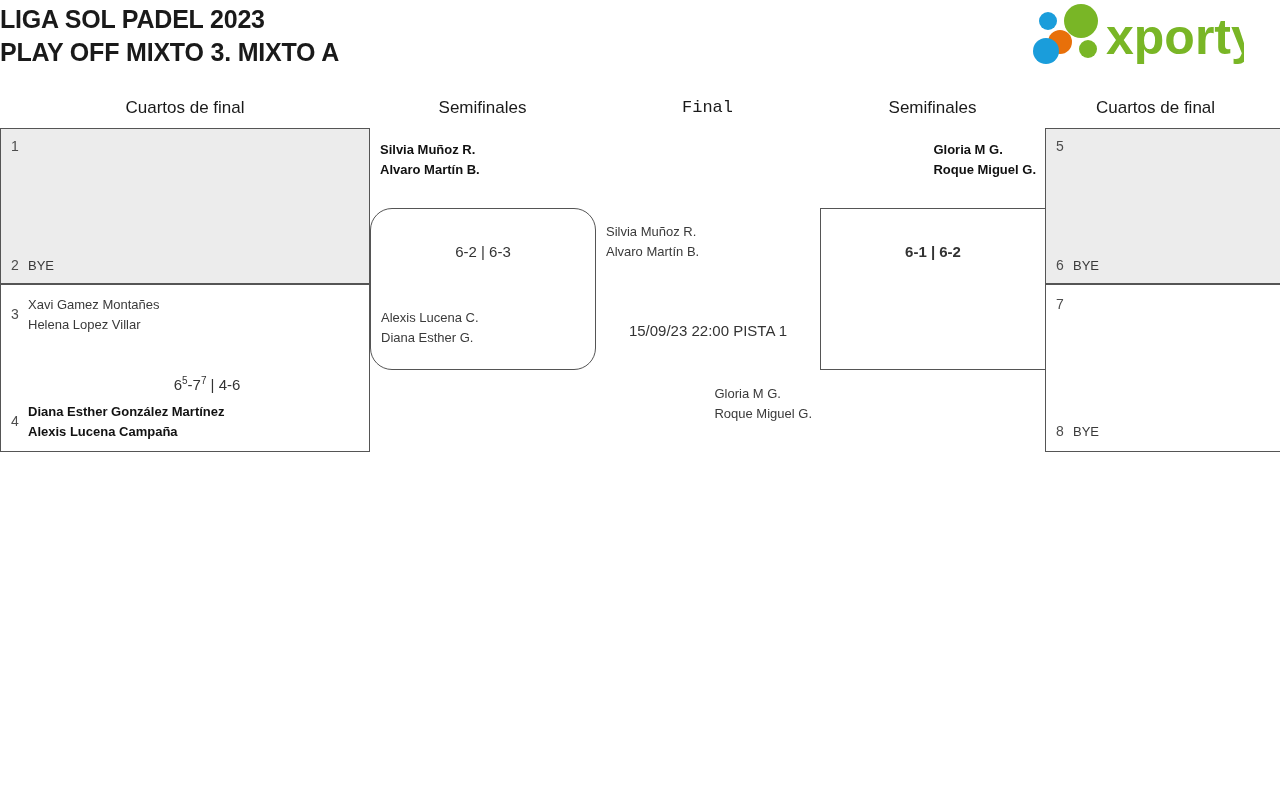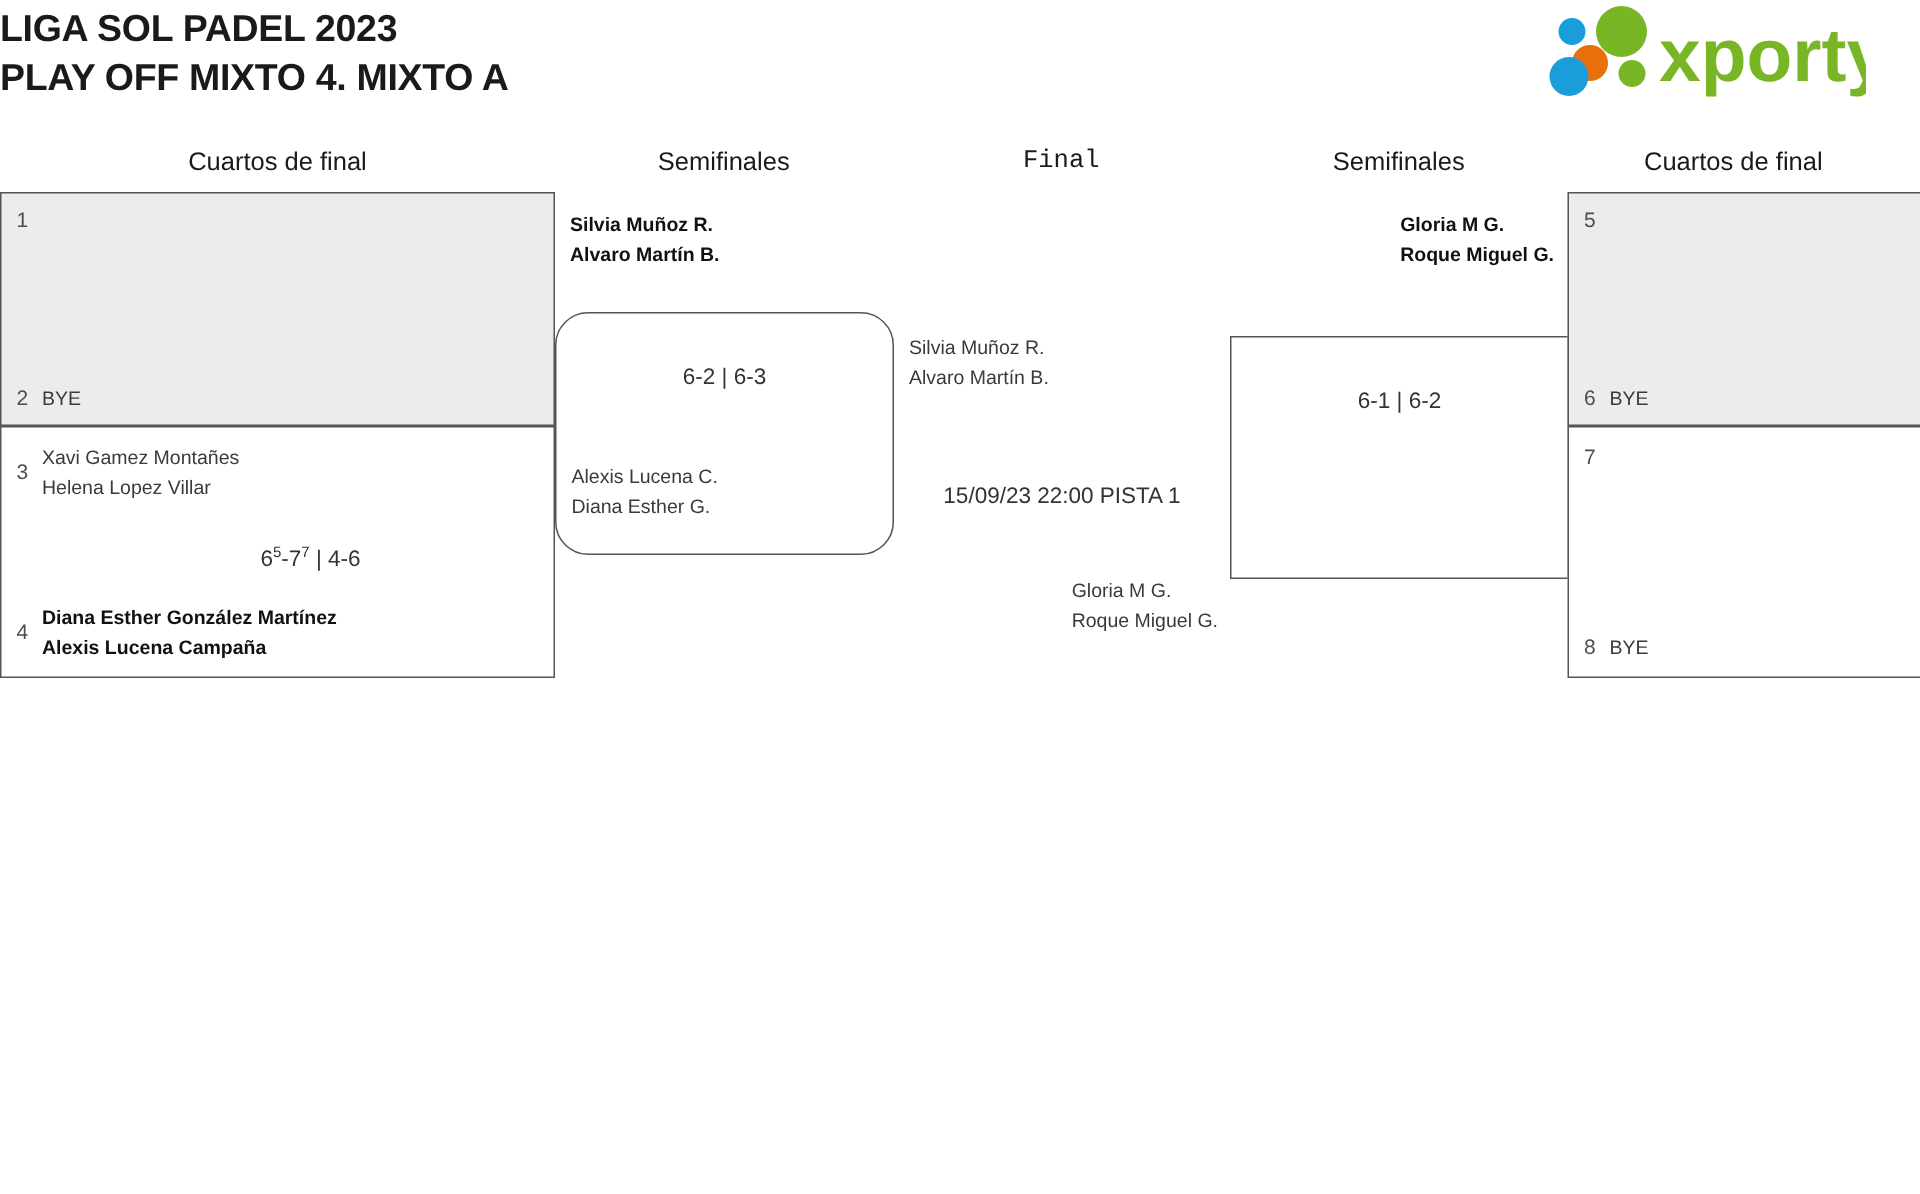--- a/index.html
+++ b/index.html
@@ -65,21 +65,21 @@
   }
   .score sup { font-size: 10px; vertical-align: super; line-height: 0; }
 </style>
 </head>
 <body>
 
 <div id="root">
 
   <div class="title-block">
     <div class="title-line l1">LIGA SOL PADEL 2023</div>
-    <div class="title-line">PLAY OFF MIXTO 4. MIXTO A</div>
+    <div class="title-line">PLAY OFF MIXTO 3. MIXTO A</div>
   </div>
 
   <div class="logo">
     <svg width="218" height="64" viewBox="0 0 218 64" xmlns="http://www.w3.org/2000/svg" aria-label="xporty">
       <g>
         <circle cx="22" cy="17" r="9" fill="#1a9ddb"></circle>
         <circle cx="55" cy="17" r="17" fill="#79b626"></circle>
         <circle cx="34" cy="38" r="12" fill="#e8700a"></circle>
         <circle cx="62" cy="45" r="9" fill="#79b626"></circle>
         <circle cx="20" cy="47" r="13" fill="#1a9ddb"></circle>
@@ -106,21 +106,21 @@
   </div>
 
   <div class="mbox" style="left:0px; top:284px; width:370px; height:168px;">
     <div class="slot top" style="top:10px;">
       <span class="seed spaced">3</span>
       <span class="team">
         <span class="ln">Xavi Gamez Montañes</span>
         <span class="ln">Helena Lopez Villar</span>
       </span>
     </div>
-    <div class="score" style="top:78px;margin-left:44px;">6<sup>5</sup>-7<sup>7</sup> | 4-6</div>
+    <div class="score" style="top:90px;margin-left:44px;">6<sup>5</sup>-7<sup>7</sup> | 4-6</div>
     <div class="slot bot" style="bottom:10px;">
       <span class="seed spaced">4</span>
       <span class="team win">
         <span class="ln">Diana Esther González Martínez</span>
         <span class="ln">Alexis Lucena Campaña</span>
       </span>
     </div>
   </div>
 
   <div class="mbox noborder" style="left:370px; top:140px; width:226px; height:60px;">
@@ -166,21 +166,21 @@
 
   <div class="mbox noborder" style="left:820px; top:140px; width:226px; height:60px;">
     <div class="slot top right-align" style="top:0;">
       <span class="team win ra">
         <span class="ln">Gloria M G.</span>
         <span class="ln">Roque Miguel G.</span>
       </span>
     </div>
   </div>
 
-  <div class="mbox" style="left:820px; top:224px; width:226px; height:162px;">
+  <div class="mbox" style="left:820px; top:208px; width:226px; height:162px;font-weight:bold;">
     <div class="score" style="top:33px;">6-1 | 6-2</div>
   </div>
 
   <div class="mbox shaded" style="left:1045px; top:128px; width:370px; height:156px;">
     <div class="slot top">
       <span class="seed">5</span>
       <span class="team"></span>
     </div>
     <div class="slot bot">
       <span class="seed">6</span>

